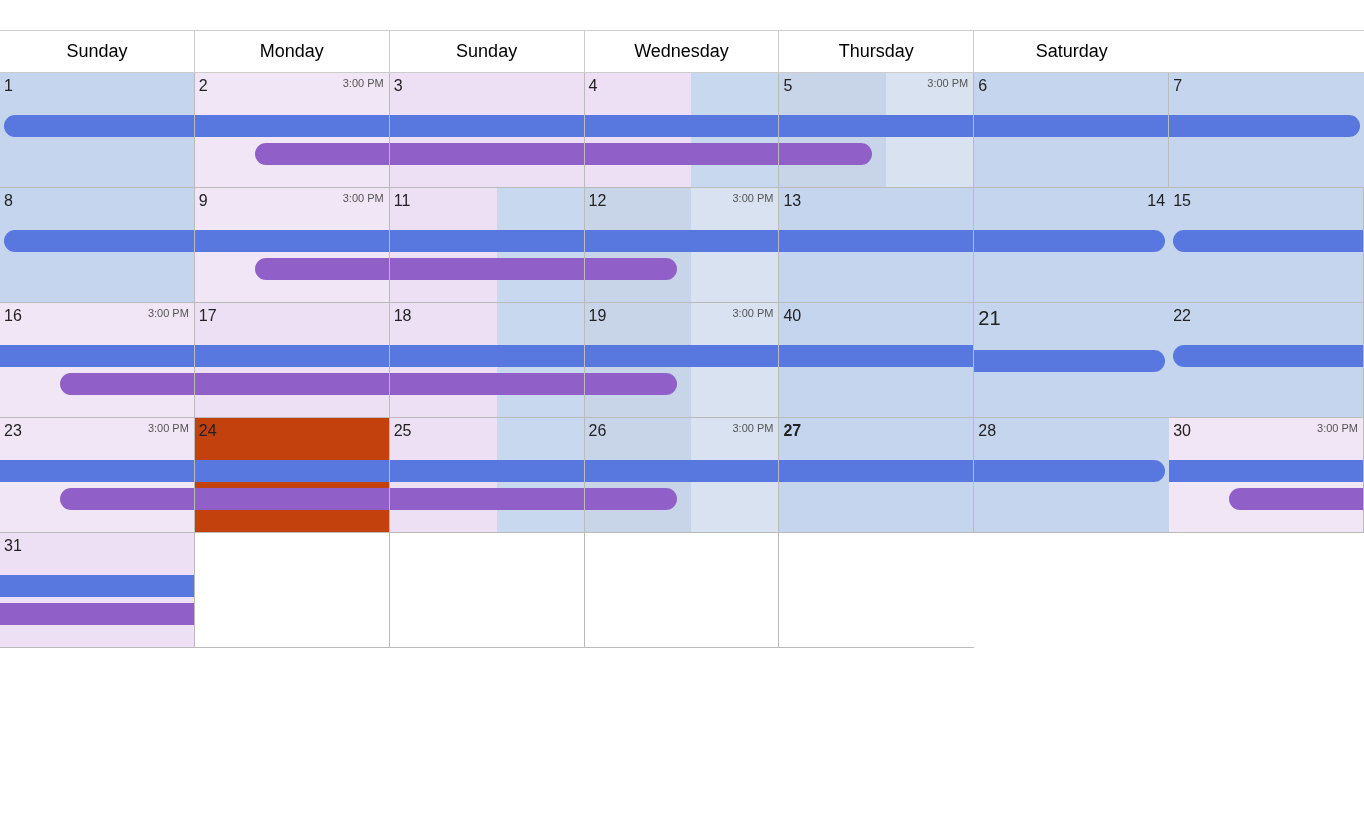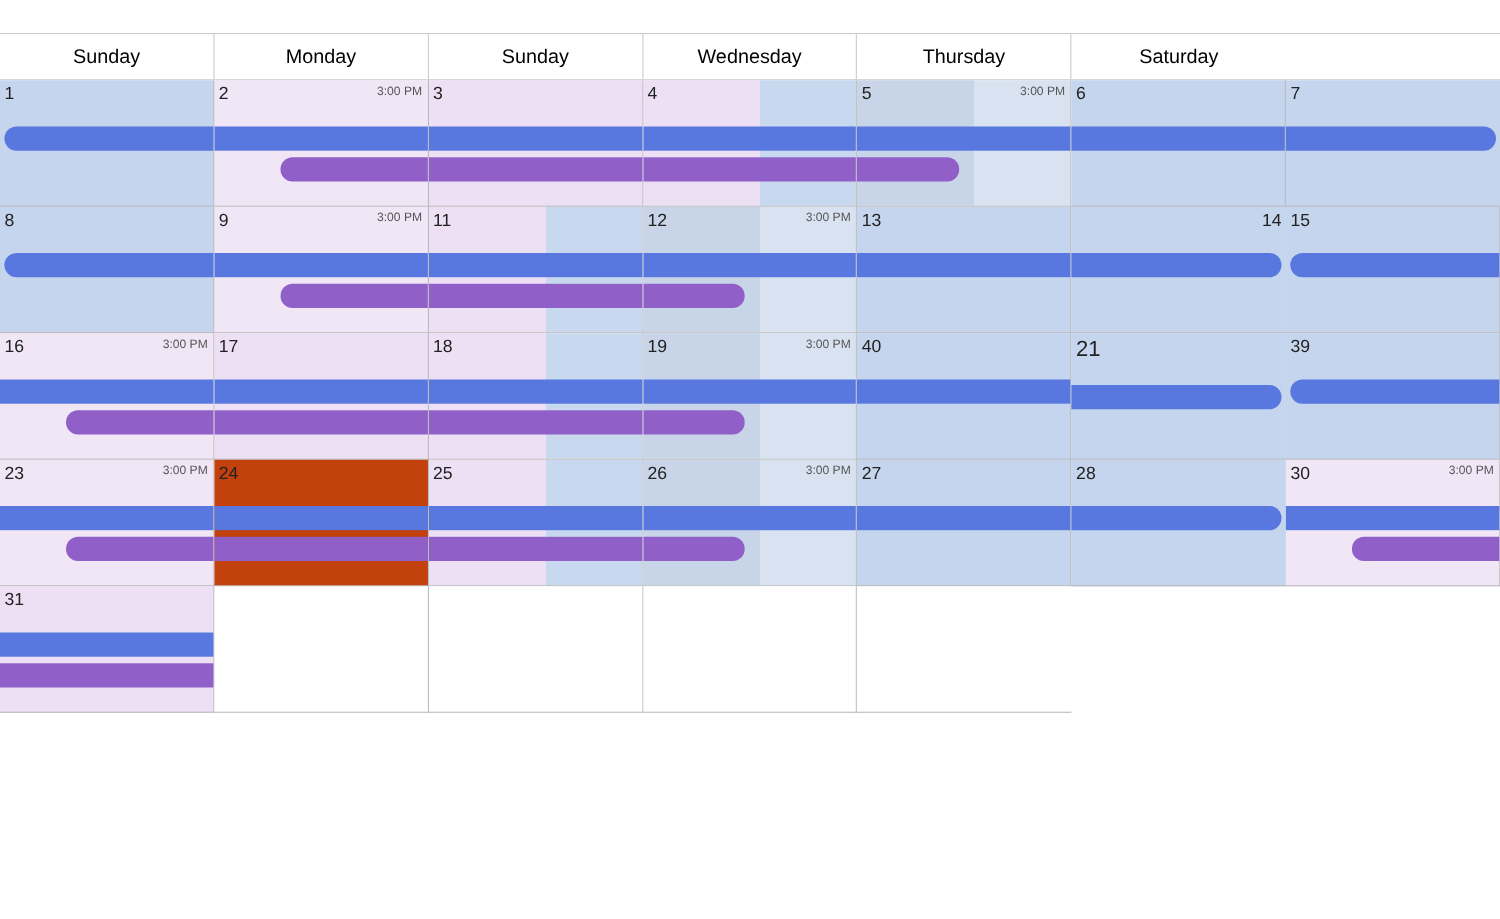--- a/index.html
+++ b/index.html
@@ -161,21 +161,21 @@
       <div style="font-size: 16px; font-weight: 400; color: rgb(34, 34, 34); margin-bottom: 2px;">40</div>
       <div style="height: 18px;"></div>
       <div style="height: 22px; background: rgb(88, 120, 224); margin-bottom: 6px; border-radius: 0px; margin-left: -4px; margin-right: -4px;"></div>
     </div>
     <div style="border-right: none; border-bottom: 1px solid rgb(187, 187, 187); min-height: 115px; position: relative; padding: 4px 4px 0px; background: rgb(197, 213, 238);">
       <div style="font-size: 20px; font-weight: 400; color: rgb(34, 34, 34); margin-bottom: 2px;">21</div>
       <div style="height: 18px;"></div>
       <div style="height: 22px; background: rgb(88, 120, 224); margin-bottom: 6px; border-radius: 0px 11px 11px 0px; margin-left: -4px;"></div>
     </div>
     <div style="border-right: 1px solid rgb(187, 187, 187); border-bottom: 1px solid rgb(187, 187, 187); min-height: 115px; position: relative; padding: 4px 4px 0px; background: rgb(197, 213, 238);">
-      <div style="font-size: 16px; font-weight: 400; color: rgb(34, 34, 34); margin-bottom: 2px;">39</div>
+      <div style="font-size: 16px; font-weight: 400; color: rgb(34, 34, 34); margin-bottom: 2px;">22</div>
       <div style="height: 18px;"></div>
       <div style="height: 22px; background: rgb(88, 120, 224); margin-bottom: 6px; border-radius: 11px 0px 0px 11px; margin-right: -4px;"></div>
     </div>
     <div style="border-right: 1px solid rgb(187, 187, 187); border-bottom: 1px solid rgb(187, 187, 187); min-height: 115px; position: relative; padding: 4px 4px 0px; background: rgb(240, 230, 245);">
       <div style="font-size: 16px; font-weight: 400; color: rgb(34, 34, 34); margin-bottom: 2px;">23</div>
       <div style="font-size: 11px; color: rgb(85, 85, 85); position: absolute; right: 5px; top: 4px;">3:00 PM</div>
       <div style="height: 18px;"></div>
       <div style="height: 22px; background: rgb(88, 120, 224); margin-bottom: 6px; border-radius: 0px; margin-left: -4px; margin-right: -4px;"></div>
       <div style="height: 22px; background: rgb(144, 96, 200); border-radius: 11px 0px 0px 11px; margin-right: -4px; margin-left: 30%;"></div>
     </div>
@@ -192,21 +192,21 @@
       <div style="height: 22px; background: rgb(144, 96, 200); border-radius: 0px; margin-left: -4px; margin-right: -4px;"></div>
     </div>
     <div style="border-right: 1px solid rgb(187, 187, 187); border-bottom: 1px solid rgb(187, 187, 187); min-height: 115px; position: relative; padding: 4px 4px 0px; background: linear-gradient(to right, rgb(200, 212, 232) 55%, rgb(216, 226, 240) 55%);">
       <div style="font-size: 16px; font-weight: 400; color: rgb(34, 34, 34); margin-bottom: 2px;">26</div>
       <div style="font-size: 11px; color: rgb(85, 85, 85); position: absolute; right: 5px; top: 4px;">3:00 PM</div>
       <div style="height: 18px;"></div>
       <div style="height: 22px; background: rgb(88, 120, 224); margin-bottom: 6px; border-radius: 0px; margin-left: -4px; margin-right: -4px;"></div>
       <div style="height: 22px; background: rgb(144, 96, 200); border-radius: 0px 11px 11px 0px; margin-left: -4px; width: 50%;"></div>
     </div>
     <div style="border-right: 1px solid rgb(187, 187, 187); border-bottom: 1px solid rgb(187, 187, 187); min-height: 115px; position: relative; padding: 4px 4px 0px; background: rgb(197, 213, 238);">
-      <div style="font-size: 16px; font-weight: 400; color: rgb(34, 34, 34); margin-bottom: 2px;">27</div>
+      <div style="font-size: 16px; font-weight: 700; color: rgb(34, 34, 34); margin-bottom: 2px;">27</div>
       <div style="height: 18px;"></div>
       <div style="height: 22px; background: rgb(88, 120, 224); margin-bottom: 6px; border-radius: 0px; margin-left: -4px; margin-right: -4px;"></div>
     </div>
     <div style="border-right: none; border-bottom: 1px solid rgb(187, 187, 187); min-height: 115px; position: relative; padding: 4px 4px 0px; background: rgb(197, 213, 238);">
       <div style="font-size: 16px; font-weight: 400; color: rgb(34, 34, 34); margin-bottom: 2px;">28</div>
       <div style="height: 18px;"></div>
       <div style="height: 22px; background: rgb(88, 120, 224); margin-bottom: 6px; border-radius: 0px 11px 11px 0px; margin-left: -4px;"></div>
     </div>
     <div style="border-right: 1px solid rgb(187, 187, 187); border-bottom: 1px solid rgb(187, 187, 187); min-height: 115px; position: relative; padding: 4px 4px 0px; background: rgb(240, 230, 245);">
       <div style="font-size: 16px; font-weight: 400; color: rgb(34, 34, 34); margin-bottom: 2px;">30</div>

